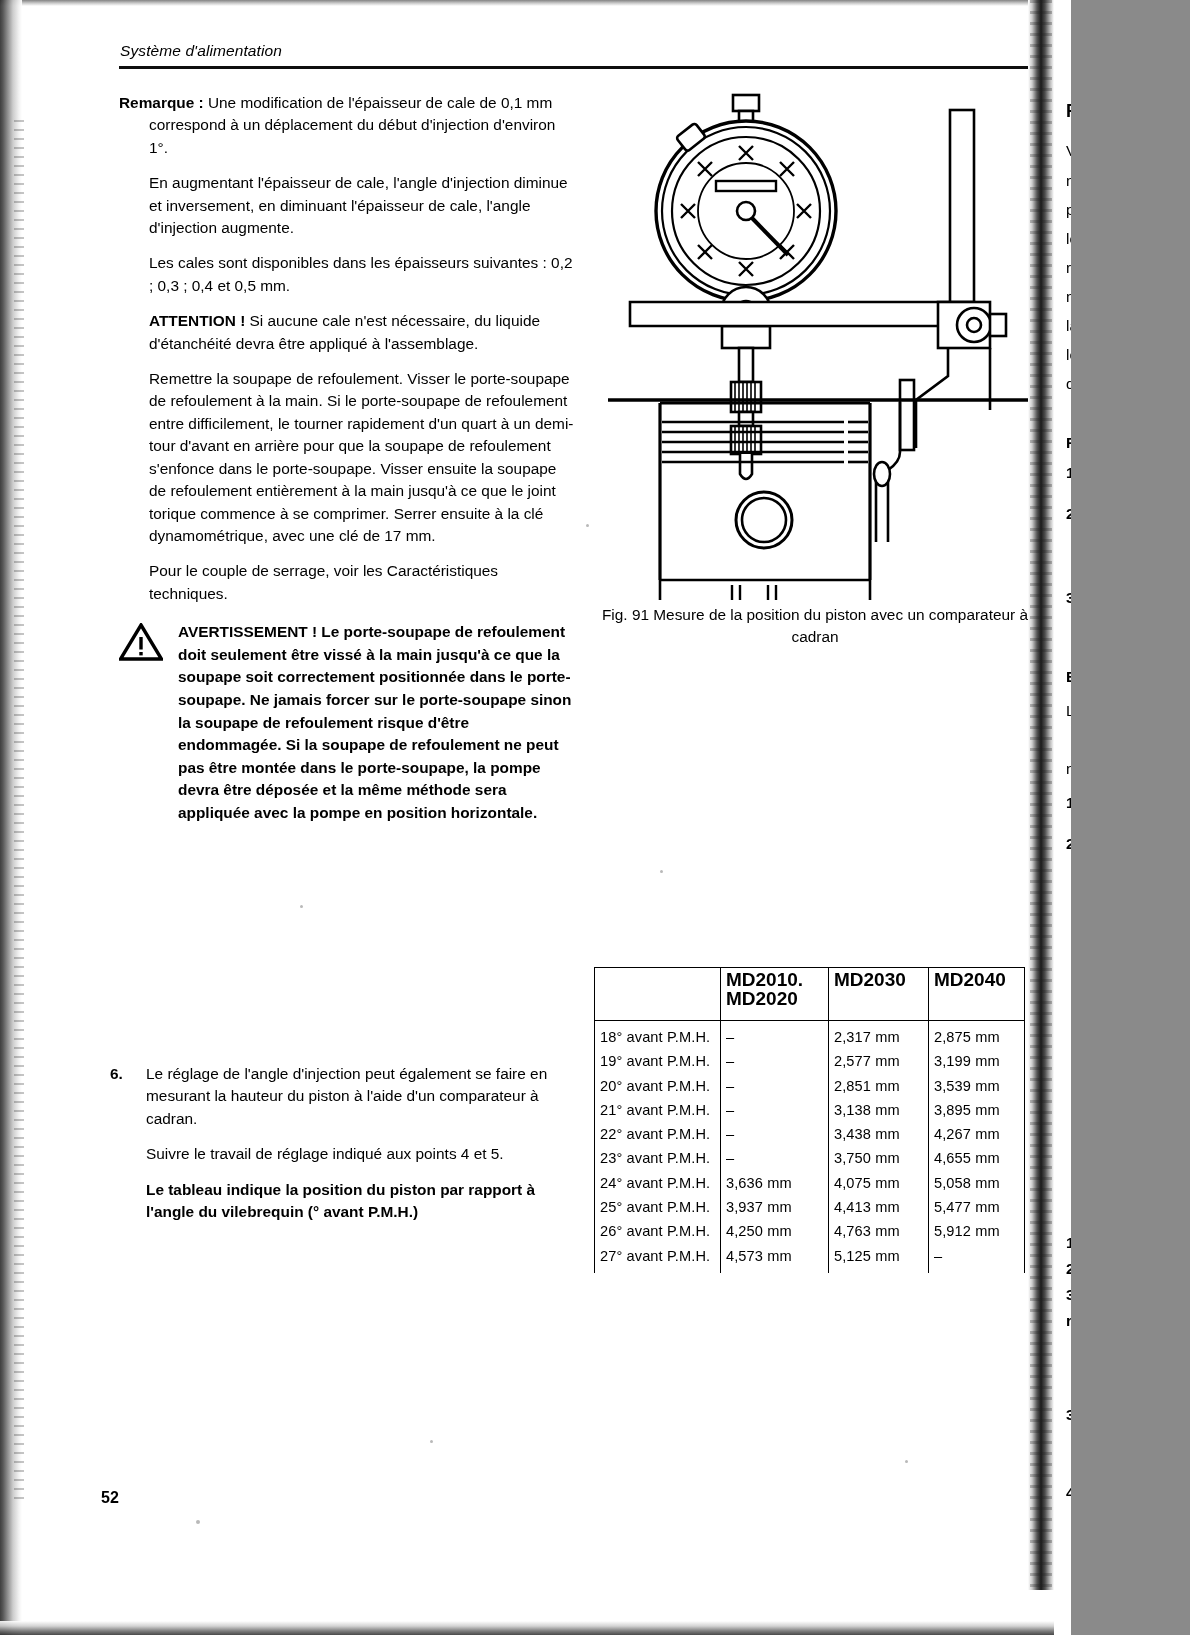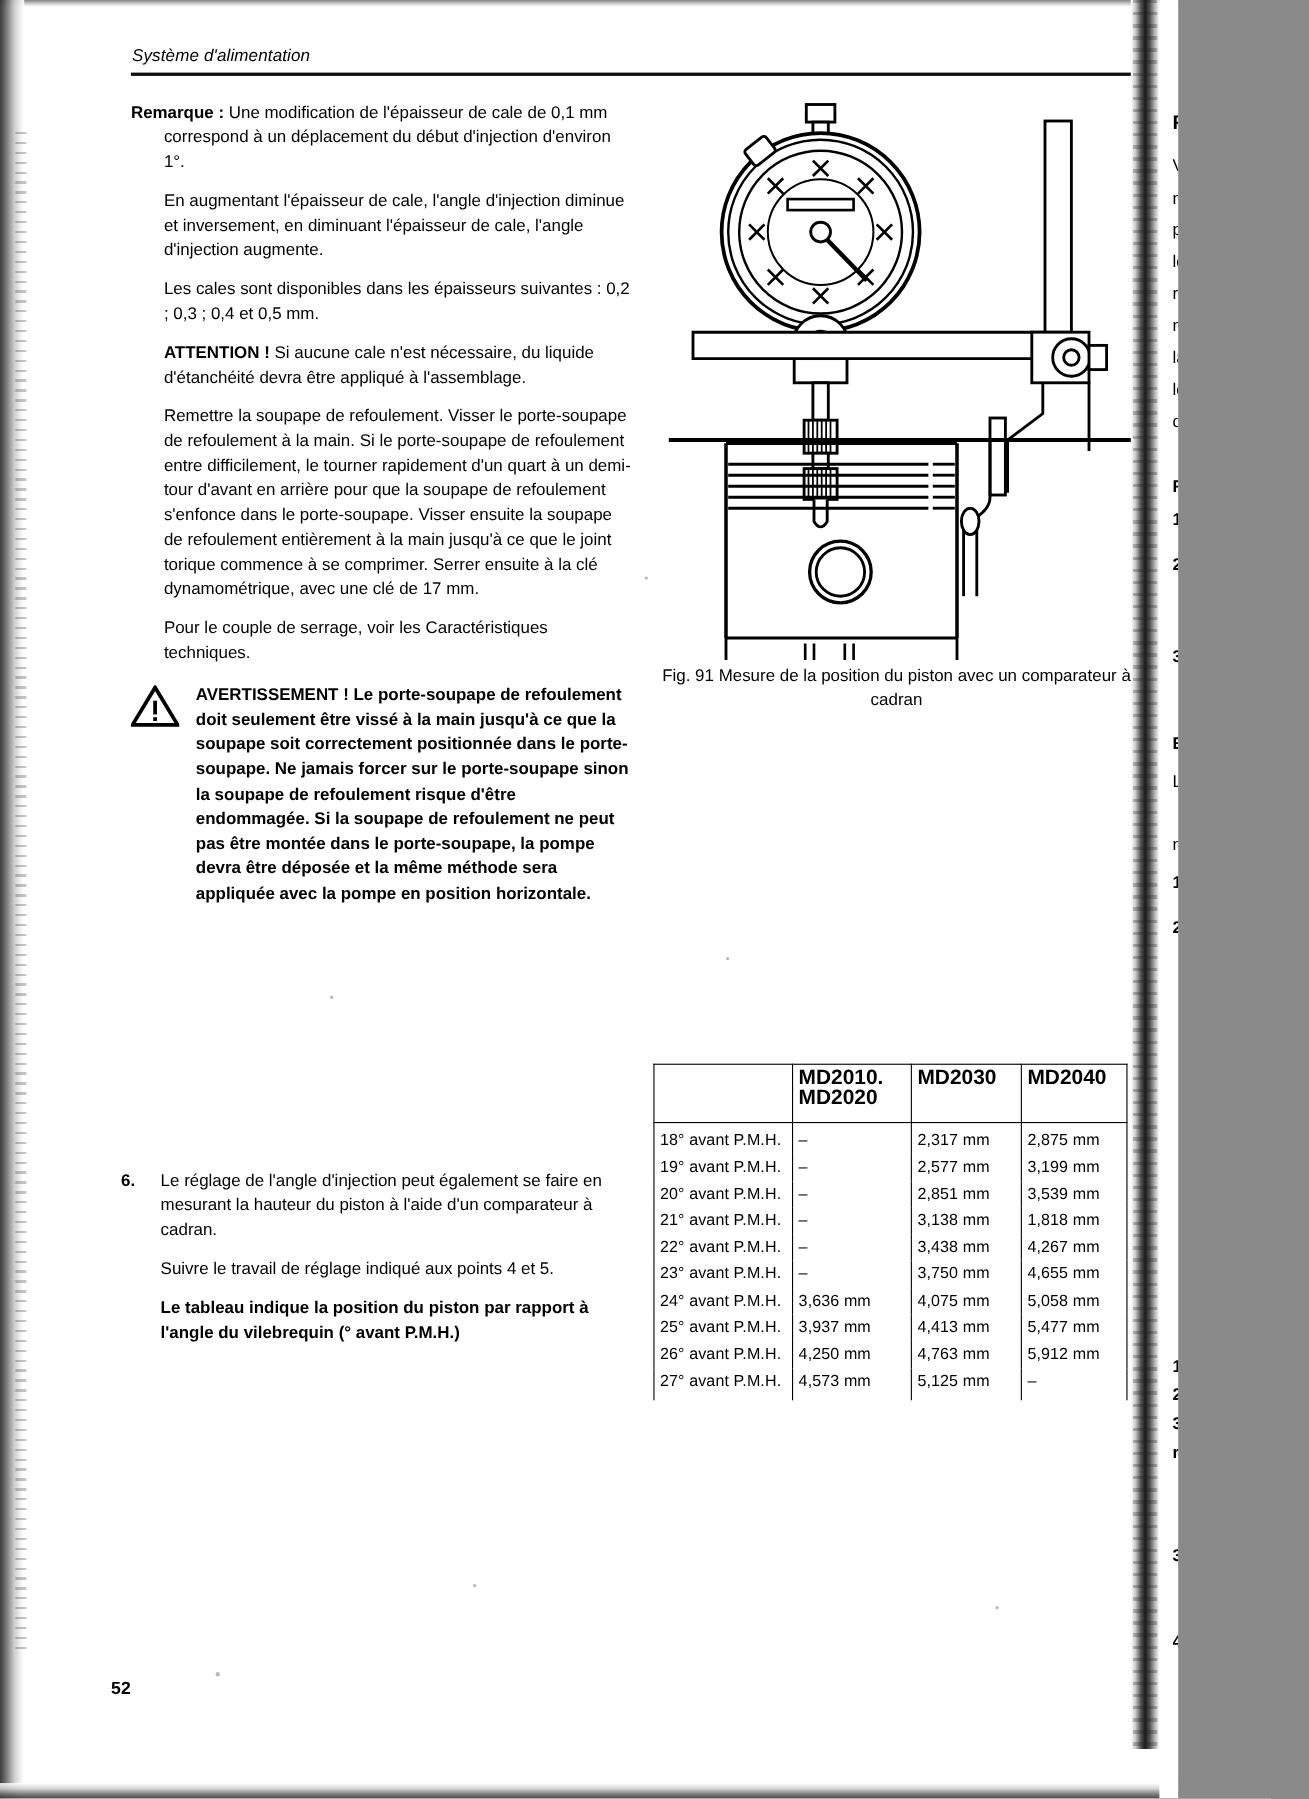--- a/index.html
+++ b/index.html
@@ -204,21 +204,20 @@
   }
   .sliver.bold { font-weight: bold; }
   .sliver.big { font-weight: bold; font-size: 18px; }
 
   
   .folio {
     position: absolute;
     left: 101px; top: 1489px;
     font-size: 16px;
     font-weight: bold;
-    margin-top: 38px;
   }
 
   
   .speck { position: absolute; background: #b9b9b9; border-radius: 50%; }
 </style>
 </head>
 <body>
 
 <div class="page">
 
@@ -430,21 +429,21 @@
         <tr>
           <td class="cellnum">20° avant P.M.H.</td>
           <td class="cellnum">–</td>
           <td class="cellnum">2,851 mm</td>
           <td class="cellnum">3,539 mm</td>
         </tr>
         <tr>
           <td class="cellnum">21° avant P.M.H.</td>
           <td class="cellnum">–</td>
           <td class="cellnum">3,138 mm</td>
-          <td class="cellnum">1,818 mm</td>
+          <td class="cellnum">3,895 mm</td>
         </tr>
         <tr>
           <td class="cellnum">22° avant P.M.H.</td>
           <td class="cellnum">–</td>
           <td class="cellnum">3,438 mm</td>
           <td class="cellnum">4,267 mm</td>
         </tr>
         <tr>
           <td class="cellnum">23° avant P.M.H.</td>
           <td class="cellnum">–</td>

